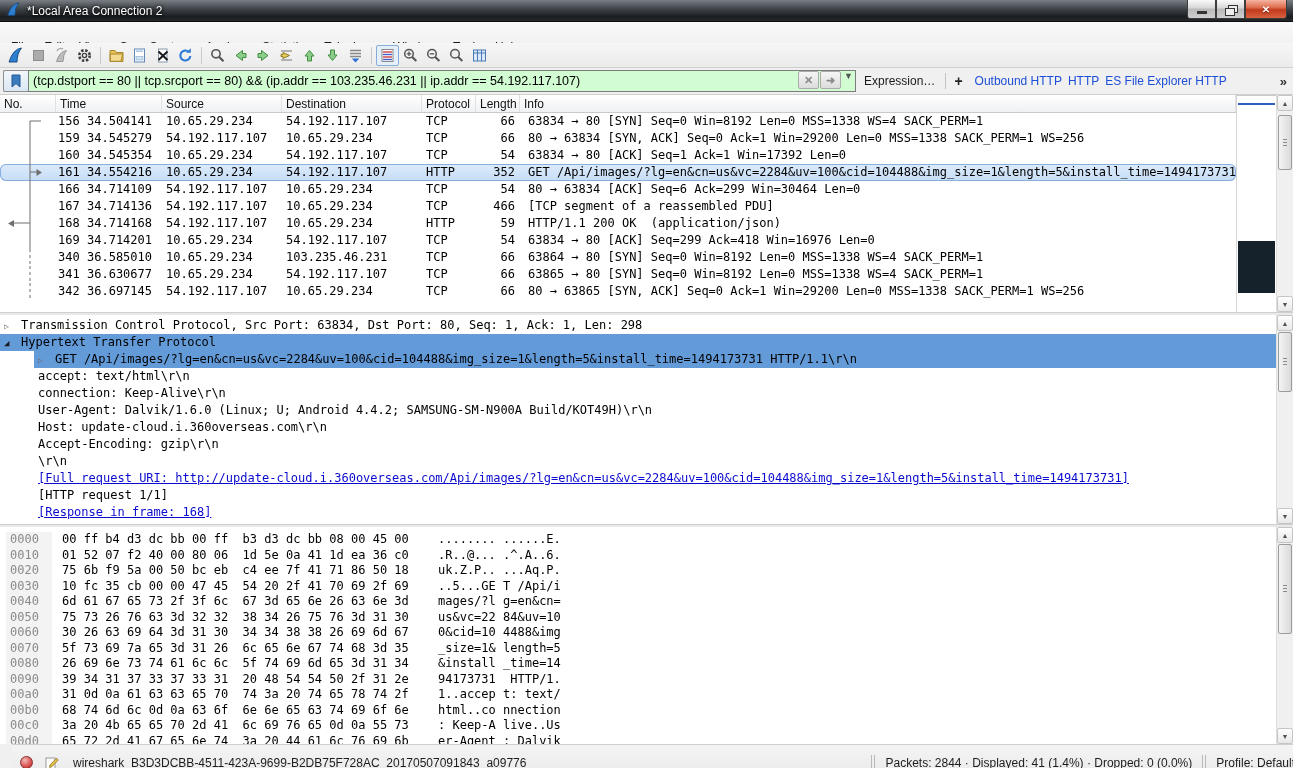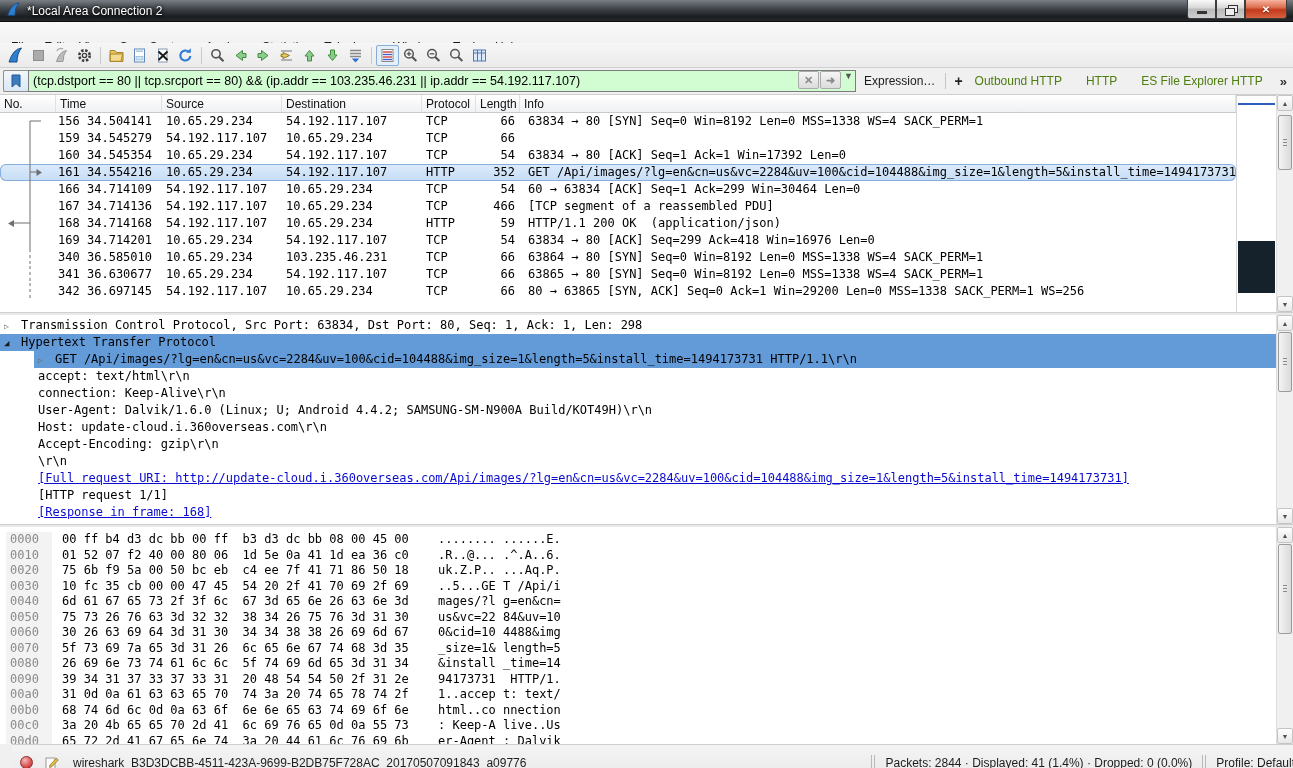--- a/index.html
+++ b/index.html
@@ -47,21 +47,21 @@
   #filter-field { flex:0 1 828px; height:22px; border:1px solid #7c7c7c; background:#d2fcd2; display:flex; align-items:flex-start; }
   #filter-input { flex:1; border:none; outline:none; background:transparent; font-family:"Liberation Sans",sans-serif;
     font-size:12.5px; color:#000; padding:0 4px; height:20px; }
   .ff-btn { width:21px; height:18px; margin-right:1px; border:1px solid #ababab; border-radius:2px;
     background:linear-gradient(#f5f5f5,#dcdcdc); display:flex; align-items:center; justify-content:center;
     color:#8a8a8a; font-weight:bold; font-size:11px; }
   .ff-caret { width:13px; color:#555; font-size:9px; text-align:center; }
   #expression-btn { margin:0 10px 0 8px; color:#1a1a1a; }
   .fb-sep { width:1px; height:16px; background:#c4c4c4; margin-right:8px; }
   #plus-btn { font-size:14px; font-weight:bold; color:#222; margin-right:12px; }
-  #filter-shortcuts { display:flex; gap:24px; color:#4d7c0f; white-space:nowrap; }
+  #filter-shortcuts { display:flex; gap:6px; color:#1d4ed8; white-space:nowrap; }
   #overflow-btn { margin-left:auto; font-weight:bold; color:#333; font-size:13px; }
 
   
   #packetlist { position:absolute; left:0; top:95px; width:100%; height:217px; background:#fff; }
   #pl-main { position:absolute; left:0; top:0; right:57px; bottom:0; overflow:hidden; }
   #pl-header { display:grid; grid-template-columns:56px 106px 120px 140px 54px 44px 1fr; height:18px;
     background:linear-gradient(#ffffff,#f0f1f3); border-bottom:1px solid #c9c9c9; }
   .pl-h { border-right:1px solid #e1e1e1; padding:2px 0 0 4px; font-size:12px; color:#111; overflow:hidden; white-space:nowrap; }
   #pl-rows { font-family:"DejaVu Sans Mono",monospace; font-size:12px; }
   .pl-row { display:grid; grid-template-columns:44px 118px 120px 140px 54px 44px 1fr; height:17px; line-height:17px; white-space:pre; }
@@ -325,32 +325,32 @@
         <div class="pl-h">Length</div>
         <div class="pl-h">Info</div>
       </div>
     <div id="pl-rows">
         <div class="pl-row"><div class="pl-c marker"><svg width="44" height="17">
               <line x1="30" y1="8" x2="30" y2="17" stroke="#6f6f6f"></line>
               <line x1="30" y1="8" x2="41" y2="8" stroke="#6f6f6f"></line>
             </svg></div><div class="pl-c notime">156 34.504141</div><div class="pl-c src">10.65.29.234</div><div class="pl-c dst">54.192.117.107</div><div class="pl-c proto">TCP</div><div class="pl-c len">66</div><div class="pl-c info">63834 → 80 [SYN] Seq=0 Win=8192 Len=0 MSS=1338 WS=4 SACK_PERM=1</div></div>
         <div class="pl-row"><div class="pl-c marker"><svg width="44" height="17">
               <line x1="30" y1="0" x2="30" y2="17" stroke="#6f6f6f"></line>
-            </svg></div><div class="pl-c notime">159 34.545279</div><div class="pl-c src">54.192.117.107</div><div class="pl-c dst">10.65.29.234</div><div class="pl-c proto">TCP</div><div class="pl-c len">66</div></div>
+            </svg></div><div class="pl-c notime">159 34.545279</div><div class="pl-c src">54.192.117.107</div><div class="pl-c dst">10.65.29.234</div><div class="pl-c proto">TCP</div><div class="pl-c len">66</div><div class="pl-c info">80 → 63834 [SYN, ACK] Seq=0 Ack=1 Win=29200 Len=0 MSS=1338 SACK_PERM=1 WS=256</div></div>
         <div class="pl-row"><div class="pl-c marker"><svg width="44" height="17">
               <line x1="30" y1="0" x2="30" y2="17" stroke="#6f6f6f"></line>
             </svg></div><div class="pl-c notime">160 34.545354</div><div class="pl-c src">10.65.29.234</div><div class="pl-c dst">54.192.117.107</div><div class="pl-c proto">TCP</div><div class="pl-c len">54</div><div class="pl-c info">63834 → 80 [ACK] Seq=1 Ack=1 Win=17392 Len=0</div></div>
         <div class="pl-row sel"><div class="pl-c marker"><svg width="44" height="17">
               <line x1="30" y1="0" x2="30" y2="17" stroke="#6f6f6f"></line>
               <line x1="30" y1="8" x2="37" y2="8" stroke="#6f6f6f"></line>
               <path d="M36.5 5 L42 8.5 L36.5 12 Z" fill="#6f6f6f"></path>
             </svg></div><div class="pl-c notime">161 34.554216</div><div class="pl-c src">10.65.29.234</div><div class="pl-c dst">54.192.117.107</div><div class="pl-c proto">HTTP</div><div class="pl-c len">352</div><div class="pl-c info">GET /Api/images/?lg=en&amp;cn=us&amp;vc=2284&amp;uv=100&amp;cid=104488&amp;img_size=1&amp;length=5&amp;install_time=1494173731 …</div></div>
         <div class="pl-row"><div class="pl-c marker"><svg width="44" height="17">
               <line x1="30" y1="0" x2="30" y2="17" stroke="#6f6f6f"></line>
-            </svg></div><div class="pl-c notime">166 34.714109</div><div class="pl-c src">54.192.117.107</div><div class="pl-c dst">10.65.29.234</div><div class="pl-c proto">TCP</div><div class="pl-c len">54</div><div class="pl-c info">60 → 63834 [ACK] Seq=1 Ack=299 Win=30464 Len=0</div></div>
+            </svg></div><div class="pl-c notime">166 34.714109</div><div class="pl-c src">54.192.117.107</div><div class="pl-c dst">10.65.29.234</div><div class="pl-c proto">TCP</div><div class="pl-c len">54</div><div class="pl-c info">80 → 63834 [ACK] Seq=6 Ack=299 Win=30464 Len=0</div></div>
         <div class="pl-row"><div class="pl-c marker"><svg width="44" height="17">
               <line x1="30" y1="0" x2="30" y2="17" stroke="#6f6f6f"></line>
             </svg></div><div class="pl-c notime">167 34.714136</div><div class="pl-c src">54.192.117.107</div><div class="pl-c dst">10.65.29.234</div><div class="pl-c proto">TCP</div><div class="pl-c len">466</div><div class="pl-c info">[TCP segment of a reassembled PDU]</div></div>
         <div class="pl-row"><div class="pl-c marker"><svg width="44" height="17">
               <line x1="30" y1="0" x2="30" y2="17" stroke="#6f6f6f"></line>
               <line x1="13" y1="8" x2="30" y2="8" stroke="#6f6f6f"></line>
               <path d="M14 5 L8 8.5 L14 12 Z" fill="#6f6f6f"></path>
             </svg></div><div class="pl-c notime">168 34.714168</div><div class="pl-c src">54.192.117.107</div><div class="pl-c dst">10.65.29.234</div><div class="pl-c proto">HTTP</div><div class="pl-c len">59</div><div class="pl-c info">HTTP/1.1 200 OK  (application/json)</div></div>
         <div class="pl-row"><div class="pl-c marker"><svg width="44" height="17">
               <line x1="30" y1="0" x2="30" y2="17" stroke="#6f6f6f"></line>

